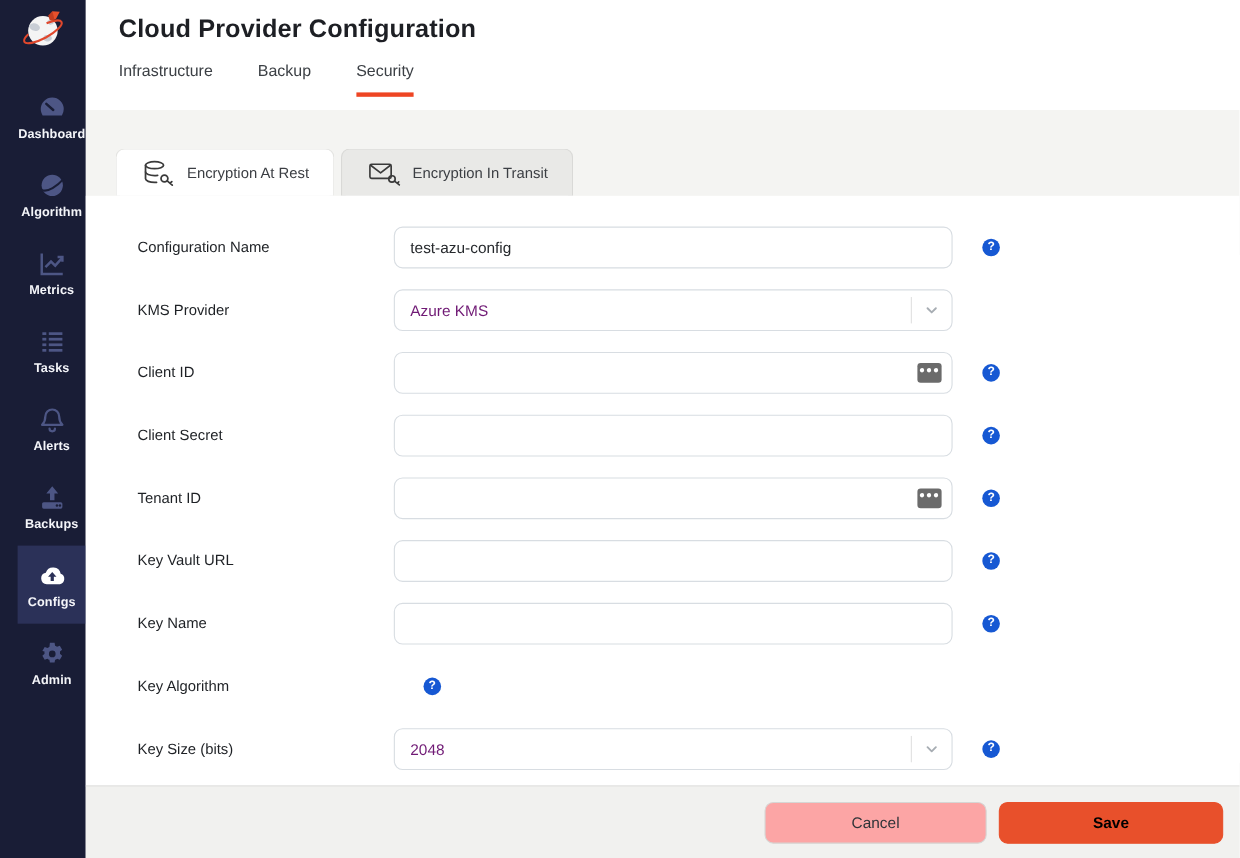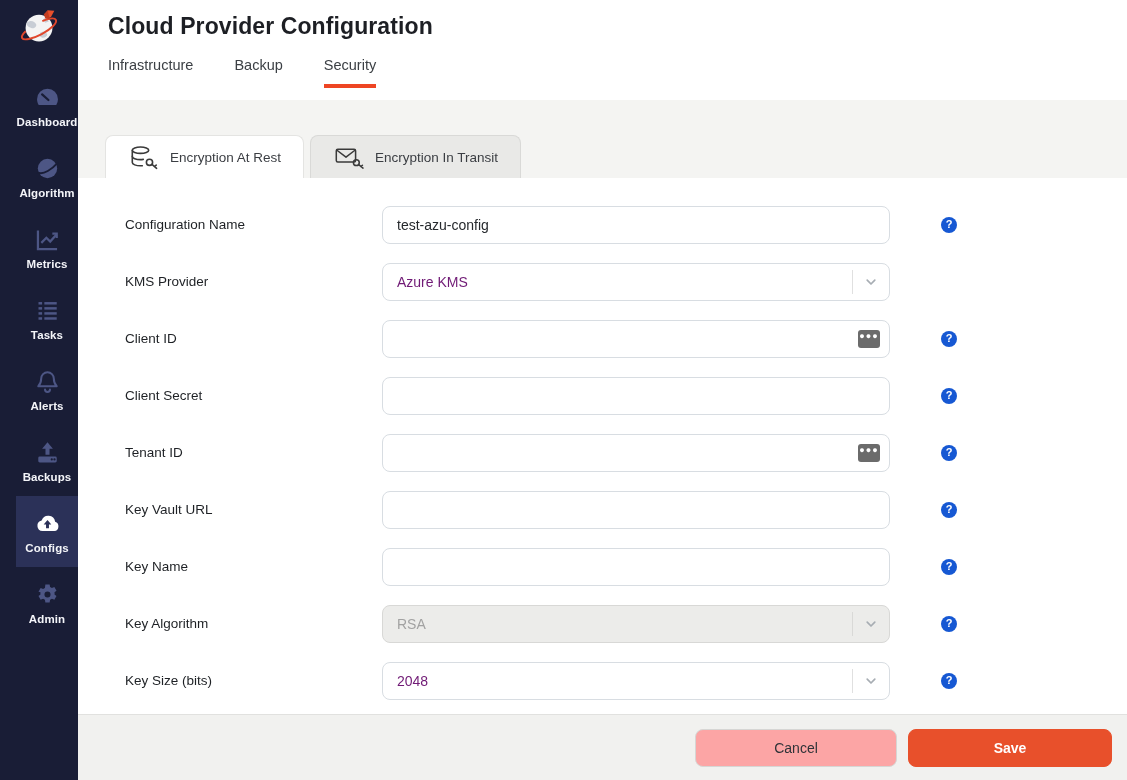--- a/index.html
+++ b/index.html
@@ -34,21 +34,21 @@
   .subtabs { display:flex; margin:35px 0 0 27px; }
   .subtab { height:43px; display:flex; align-items:center; gap:10px; padding:0 22px;
     border-radius:8px 8px 0 0; font-size:13.5px; color:#3b3e43; cursor:pointer;
     border:1px solid #d9d9d7; border-bottom:none; background:#e9e9e7; margin-right:6px; }
   .subtab.active { background:#ffffff; border-color:#e4e4e2; }
   .subtab-icon { display:flex; }
   .subtab-icon svg { width:32px; height:27px; color:#3a3a3a; }
 
   
   .panel { background:#ffffff; flex:1; padding:18px 0 0 47px; }
-  .form-row { display:flex; align-items:center; height:57px;gap:24px; }
+  .form-row { display:flex; align-items:center; height:57px; }
   .f-label { width:233px; font-size:13.5px; color:#1e2125; }
   .f-control { position:relative; width:508px; }
   .f-input { width:508px; height:38px; border:1px solid #d8dde2; border-radius:8px;
     padding:0 36px 0 14px; font-size:14px; color:#26292d; outline:none;
     font-family:"Liberation Sans", sans-serif; background:#fff; }
   .ellipsis-btn { position:absolute; right:10px; top:10px; width:22px; height:18px;
     background:#6b6b6b; border-radius:3px; display:flex; align-items:center;
     justify-content:center; cursor:pointer; }
   .ellipsis-btn span { color:#fff; font-size:9px; letter-spacing:1px; line-height:1; margin-top:-4px; }
   .f-select { width:508px; height:38px; border:1px solid #d8dde2; border-radius:8px;
@@ -65,21 +65,21 @@
     font-size:11px; font-weight:700; display:flex; align-items:center; justify-content:center;
     margin-left:27px; cursor:pointer; line-height:1; }
   .help-spacer { width:16px; margin-left:27px; }
 
   
   .footerbar { height:66px; flex:0 0 66px; background:#f1f1ef; border-top:1px solid #e1e1df;
     display:flex; align-items:center; justify-content:flex-end; padding-right:15px; gap:11px; }
   .btn { height:38px; border-radius:8px; font-size:14px; display:flex; align-items:center;
     justify-content:center; cursor:pointer; font-family:"Liberation Sans", sans-serif; }
   .btn-cancel { width:202px; background:#fca5a5; border:1px solid #d6d6d4; color:#2f3338; }
-  .btn-save { width:204px; background:#e8502b; border:1px solid #e8502b; color:#ffffff; font-weight:700; }
+  .btn-save { width:204px; background:#e8502b; border:1px solid #e8502b; color:#000000; font-weight:700; }
 </style>
 </head>
 <body>
 
 <div class="app">
 
   <div class="sidebar">
     <div class="logo-wrap">
       <span>
         <svg width="46" height="48" viewBox="0 0 48 48">
@@ -259,31 +259,20 @@
             <div class="f-control"><input class="f-input" type="text" value="" style=""></div>
             <span class="help-badge">?</span>
           </div>
           <div class="form-row">
             <label class="f-label">Key Name</label>
             <div class="f-control"><input class="f-input" type="text" value="" style=""></div>
             <span class="help-badge">?</span>
           </div>
           <div class="form-row">
             <label class="f-label">Key Algorithm</label>
-            <div class="f-control">
-              <div class="f-select disabled">
-                <span class="sel-value">RSA</span>
-                <span class="sel-sep"></span>
-                <span class="chev">
-                  <svg viewBox="0 0 16 16" fill="none" stroke="#a7adb3" stroke-width="1.7" stroke-linecap="round" stroke-linejoin="round">
-                    <path d="m4.2 6.2 3.8 3.8 3.8-3.8"></path>
-                  </svg>
-                </span>
-              </div>
-            </div>
             <span class="help-badge">?</span>
           </div>
           <div class="form-row">
             <label class="f-label">Key Size (bits)</label>
             <div class="f-control">
               <div class="f-select">
                 <span class="sel-value">2048</span>
                 <span class="sel-sep"></span>
                 <span class="chev">
                   <svg viewBox="0 0 16 16" fill="none" stroke="#a7adb3" stroke-width="1.7" stroke-linecap="round" stroke-linejoin="round">

